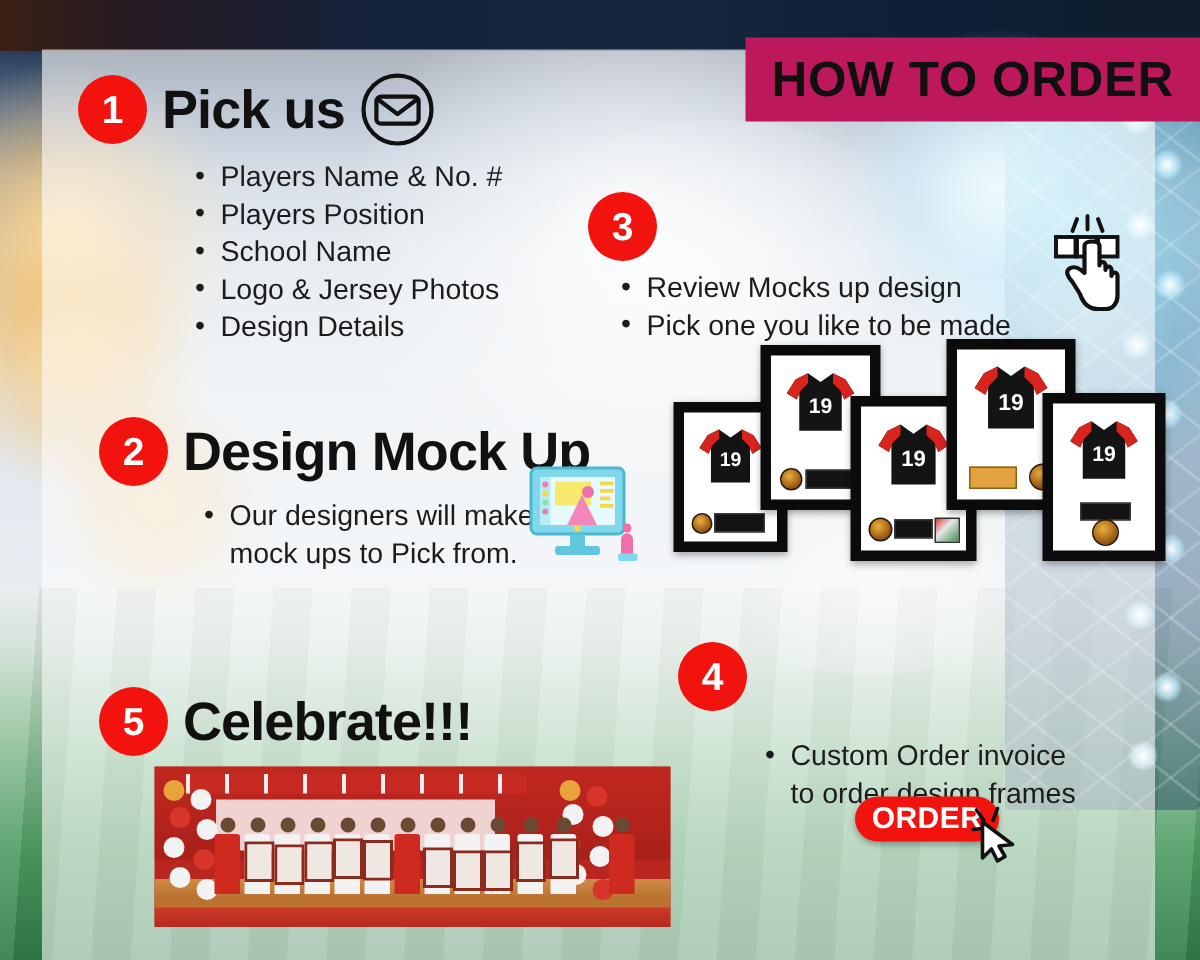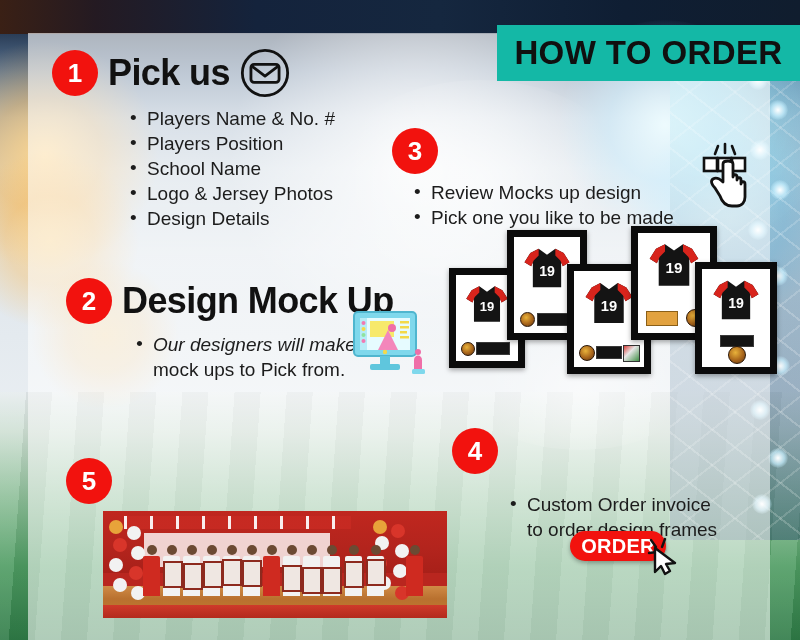--- a/index.html
+++ b/index.html
@@ -55,21 +55,21 @@
 
   
   .panel{
     position:absolute;left:28px;top:33px;width:742px;height:607px;
     background:linear-gradient(180deg, rgba(255,255,255,.62) 0%, rgba(255,255,255,.52) 45%, rgba(255,255,255,.58) 100%);
   }
 
   
   .banner{
     position:absolute;left:497px;top:25px;width:303px;height:56px;
-    background:#14b8a6;display:flex;align-items:center;justify-content:center;
+    background:#be185d;display:flex;align-items:center;justify-content:center;
   }
   .banner span{
     font-size:33px;font-weight:bold;color:#101010;letter-spacing:.4px;
     font-family:"Liberation Sans","DejaVu Sans",sans-serif;
   }
 
   
   .step{position:absolute;}
   .hdr{display:flex;align-items:center;gap:10px;}
   .bullet-num{
@@ -289,21 +289,21 @@
         <div class="logo-badge" style="left:50%;margin-left:-8px;bottom:3px;width:16px;height:16px;"></div>
       </div>
     </div>
   </div>
 
   <div class="step" style="left:66px;top:278px;">
     <div class="hdr">
       <div class="bullet-num">2</div>
       <div class="title">Design Mock Up</div>
     </div>
-    <ul class="blist" style="margin-left:70px;margin-top:8px;font-style:italic;">
+    <ul class="blist" style="margin-left:70px;margin-top:8px;">
       <li>Our designers will make</li>
     </ul>
     <div class="sub cont" style="margin-left:70px;">mock ups to Pick from.</div>
   </div>
 
   <svg class="monitor" viewBox="0 0 76 72">
     <rect x="2" y="4" width="62" height="44" rx="4" fill="#7fd8ec" stroke="#4fb6cf" stroke-width="2"></rect>
     <rect x="8" y="10" width="50" height="32" fill="#e6fbff"></rect>
     <rect x="8" y="10" width="7" height="32" fill="#b6ecf7"></rect>
     <circle cx="11.5" cy="15" r="2" fill="#f07ab2"></circle>
@@ -345,20 +345,21 @@
       <path d="M6 4 L11 11"></path>
         <path d="M20 3 L17 11"></path>
         <path d="M4 17 L12 16"></path>
     </g>
     <path d="M10 12 L10 36 L16 30 L20 38 L25 35 L21 28 L30 27 Z" fill="#fff" stroke="#111" stroke-width="2.4" stroke-linejoin="round"></path>
   </svg>
 
   <div class="step" style="left:66px;top:458px;">
     <div class="hdr">
       <div class="bullet-num">5</div>
+      <div class="title">Celebrate!!!</div>
     </div>
   </div>
 
   <div class="photo">
     <div class="ph-wall"></div>
     <div class="ph-banner"></div>
     <div class="ph-board"></div>
     <div class="ph-floor"></div>
     <div class="ph-court"></div>
 

